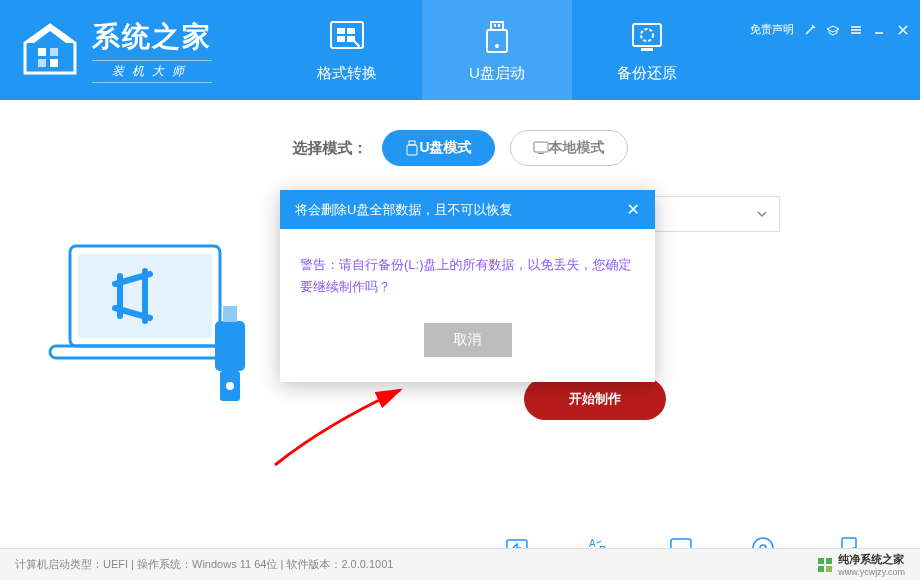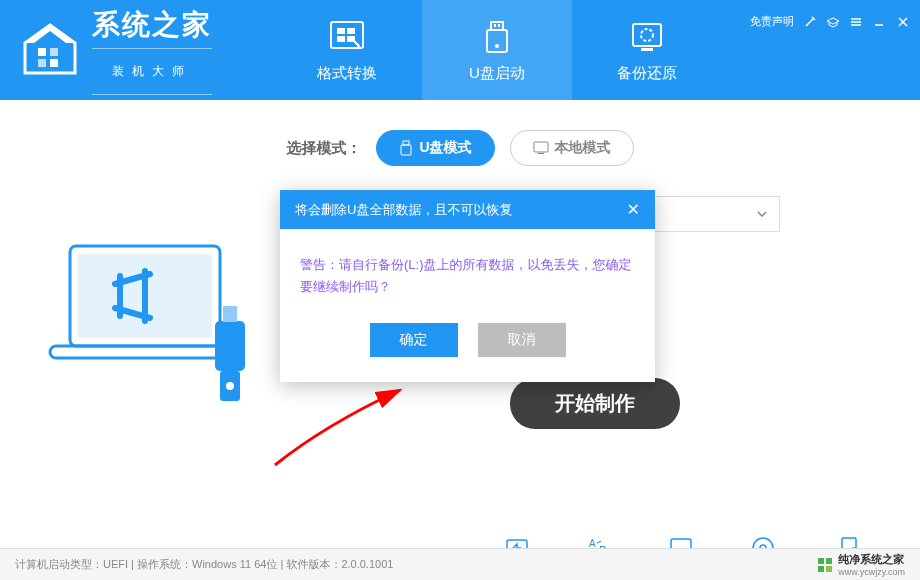--- a/index.html
+++ b/index.html
@@ -3,52 +3,52 @@
   <meta charset="utf-8">
   <style>
     * { margin: 0; padding: 0; box-sizing: border-box; font-family: "Microsoft YaHei", sans-serif; }
     body { width: 920px; height: 580px; background: #fff; overflow: hidden; position: relative; }
     
     .header { background: #2196F3; height: 100px; display: flex; align-items: center; padding: 0 20px; position: relative; }
     .logo-area { display: flex; align-items: center; gap: 12px; }
     .logo-icon { width: 60px; height: 55px; }
     .logo-text { color: #fff; }
     .logo-title { font-size: 28px; font-weight: bold; letter-spacing: 2px; }
-    .logo-sub { font-size: 12px; letter-spacing: 8px; border-top: 1px solid rgba(255,255,255,0.5); border-bottom: 1px solid rgba(255,255,255,0.5); padding: 14px 0; margin-top: 4px; text-align: center; }
+    .logo-sub { font-size: 12px; letter-spacing: 8px; border-top: 1px solid rgba(255,255,255,0.5); border-bottom: 1px solid rgba(255,255,255,0.5); padding: 2px 0; margin-top: 4px; text-align: center; font-style: italic; }
     
     .nav-tabs { display: flex; margin-left: 60px; height: 100%; }
     .nav-tab { width: 150px; display: flex; flex-direction: column; align-items: center; justify-content: center; color: #fff; cursor: pointer; gap: 8px; }
     .nav-tab.active { background: #42A5F5; }
     .nav-tab-icon { width: 40px; height: 38px; }
     .nav-tab-label { font-size: 15px; }
     
-    .top-right { position: absolute; top: 14px; right: 10px; display: flex; align-items: center; gap: 10px; color: #fff; font-size: 11px; }
+    .top-right { position: absolute; top: 22px; right: 10px; display: flex; align-items: center; gap: 10px; color: #fff; font-size: 11px; }
     .top-right span, .top-right div { cursor: pointer; }
     .win-btn { width: 14px; height: 14px; display: flex; align-items: center; justify-content: center; }
     
     .content { padding: 30px 40px; position: relative; height: 430px; font-weight: bold; }
     
     .mode-row { display: flex; align-items: center; justify-content: center; gap: 15px; margin-bottom: 30px; }
     .mode-label { color: #666; font-size: 15px; }
-    .mode-btn { padding: 8px 22px; border-radius: 20px; font-size: 14px; cursor: pointer; display: flex; align-items: center; gap: 6px; }
+    .mode-btn { padding: 8px 22px; border-radius: 20px; font-size: 14px; cursor: pointer; display: flex; align-items: center; gap: 0; }
     .mode-btn.active { background: #2196F3; color: #fff; border: 1px solid #2196F3; }
     .mode-btn.inactive { background: #fff; color: #888; border: 1px solid #ccc; }
     
     .main-row { display: flex; gap: 40px; align-items: flex-start; }
     .illustration { width: 230px; height: 200px; position: relative; margin-top: 20px; }
     
     .form-area { flex: 1; }
     .select-box { border: 1px solid #ddd; padding: 8px 12px; font-size: 13px; color: #666; width: 350px; display: flex; justify-content: space-between; align-items: center; }
     
     .format-row { display: flex; gap: 15px; margin-top: 60px; margin-left: 150px; }
     .format-btn { border: 1px solid #ddd; padding: 8px 25px; font-size: 13px; color: #666; cursor: pointer; }
     
     .hint-text { color: #FF5252; font-size: 13px; margin-top: 15px; margin-left: 220px; }
     
-    .start-btn { background: #404040; color: #fff; padding: 12px 45px; font-size: 20px; border-radius: 25px; margin: 20px auto 0; display: block; width: fit-content; cursor: pointer; }
+    .start-btn { background: #b91c1c; color: #fff; padding: 12px 45px; font-size: 13px; border-radius: 25px; margin: 20px auto 0; display: block; width: fit-content; cursor: pointer; }
     
     .bottom-tools { display: flex; justify-content: flex-end; gap: 35px; padding: 0 40px; margin-top: 5px; }
     .tool-item { display: flex; flex-direction: column; align-items: center; gap: 5px; color: #2196F3; font-size: 12px; cursor: pointer; }
     .tool-icon { width: 26px; height: 26px; }
     
     .footer { background: #f5f5f5; height: 32px; display: flex; align-items: center; justify-content: space-between; padding: 0 15px; font-size: 11px; color: #888; border-top: 1px solid #e0e0e0; position: absolute; bottom: 0; width: 100%; }
     .footer-right { display: flex; align-items: center; gap: 5px; }
     .footer-logo { width: 16px; height: 16px; }
     
     .modal { position: absolute; top: 190px; left: 280px; width: 375px; background: #fff; box-shadow: 0 4px 20px rgba(0,0,0,0.25); z-index: 100; }
@@ -242,21 +242,20 @@
   </div>
 </div>
 
 <div class="modal">
   <div class="modal-header">
     <span>将会删除U盘全部数据，且不可以恢复</span>
     <span class="modal-close">✕</span>
   </div>
   <div class="modal-body">警告：请自行备份(L:)盘上的所有数据，以免丢失，您确定要继续制作吗？</div>
   <div class="modal-footer">
-    <button class="modal-btn primary">确定</button>
     <button class="modal-btn secondary">取消</button>
   </div>
 </div>
 
 <svg class="arrow" width="160" height="90">
   <defs>
       <marker id="ah" markerWidth="10" markerHeight="10" refX="8" refY="3" orient="auto">
         <path d="M0,0 L9,3 L0,6 Z" fill="#FF0000"></path>
       </marker>
     </defs>

